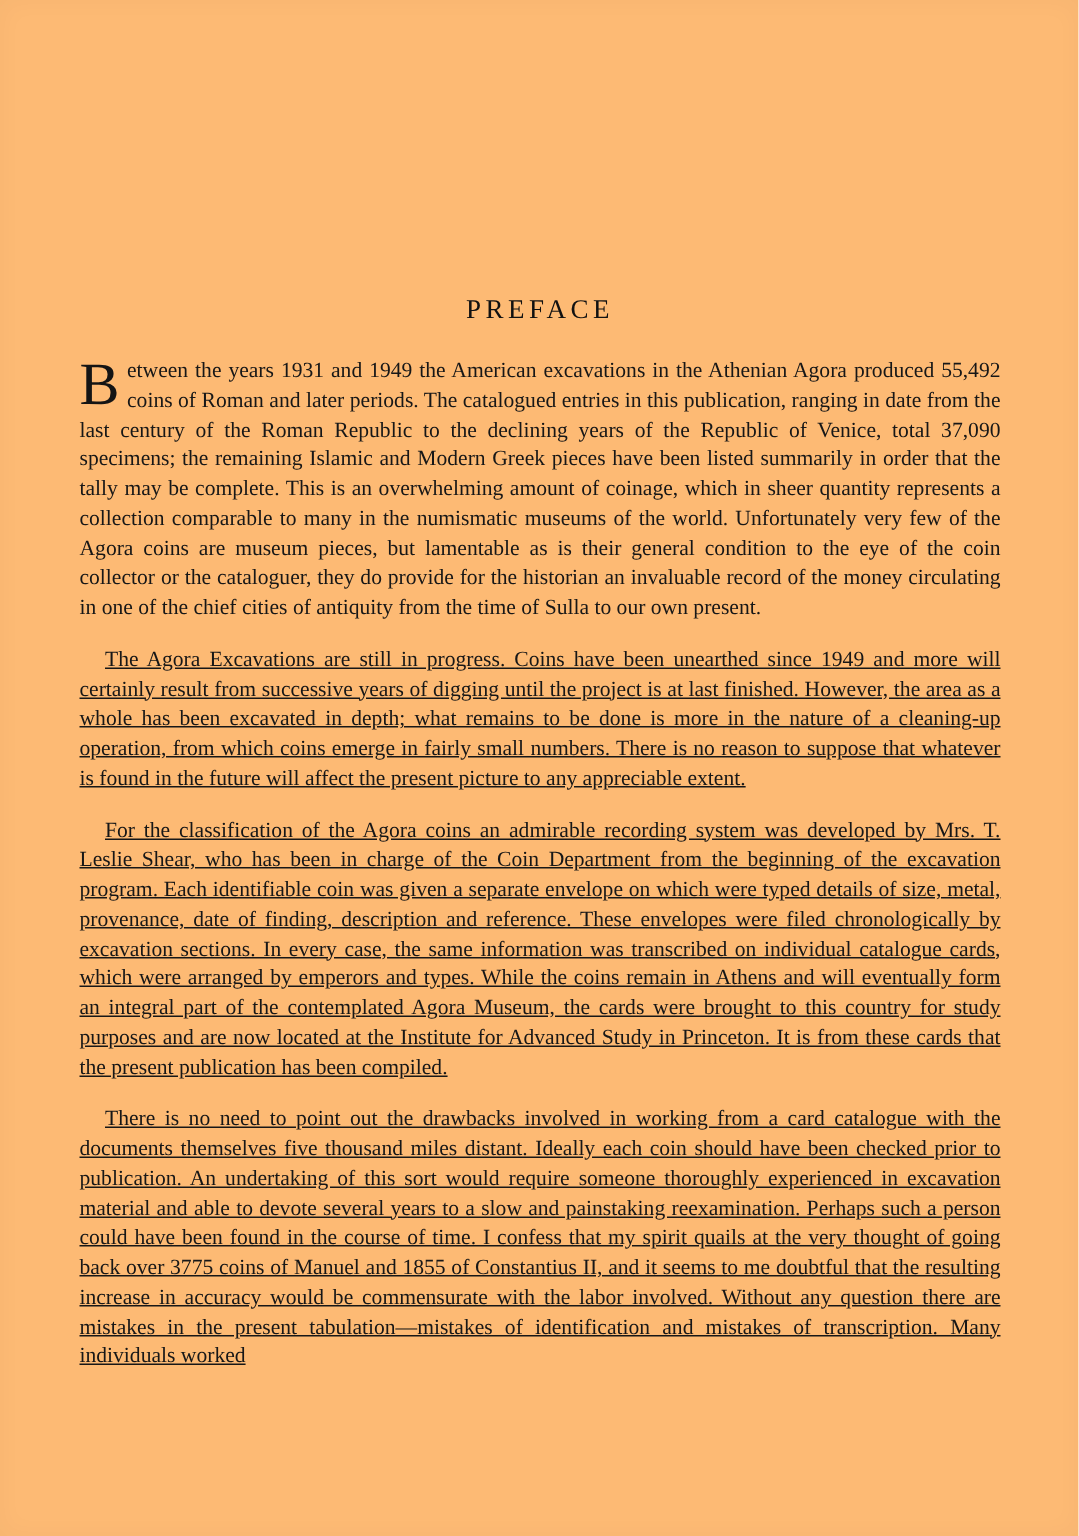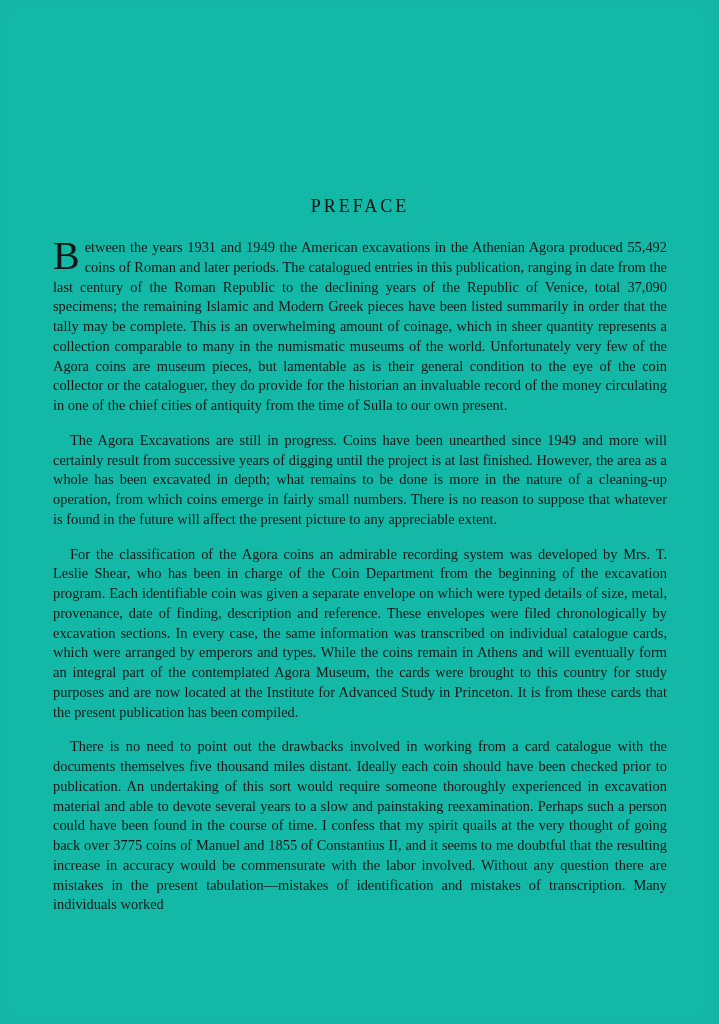--- a/index.html
+++ b/index.html
@@ -5,21 +5,21 @@
   * { margin: 0; padding: 0; box-sizing: border-box; }
   html, body { background: #ffffff; }
   body {
     font-family: "Liberation Serif", "DejaVu Serif", serif;
     -webkit-font-smoothing: antialiased;
   }
   .page {
     position: relative;
     width: 719px;
     height: 1024px;
-    background: #14b8a6;
+    background: #fdba74;
     color: #161616;
     padding: 196px 52px 0 53px;
     overflow: hidden;
     box-shadow: inset 0 0 18px rgba(0,0,0,0.03);
   }
   .title {
     text-align: center;
     font-size: 18px;
     font-weight: 400;
     letter-spacing: 3px;
@@ -27,21 +27,21 @@
     color: #111;
     margin-bottom: 22px;
   }
   .para {
     font-size: 14.4px;
     line-height: 19.75px;
     text-align: justify;
     color: #171717;
     margin-bottom: 15px;
   }
-  .para.indent { text-indent: 17px; }
+  .para.indent { text-indent: 17px; text-decoration: underline; }
   .dropcap {
     float: left;
     font-size: 40px;
     line-height: 31px;
     padding: 2px 5px 0 0;
     color: #141414;
   }
   .para::after { content: ""; display: block; clear: both; }
 </style>
 </head>

